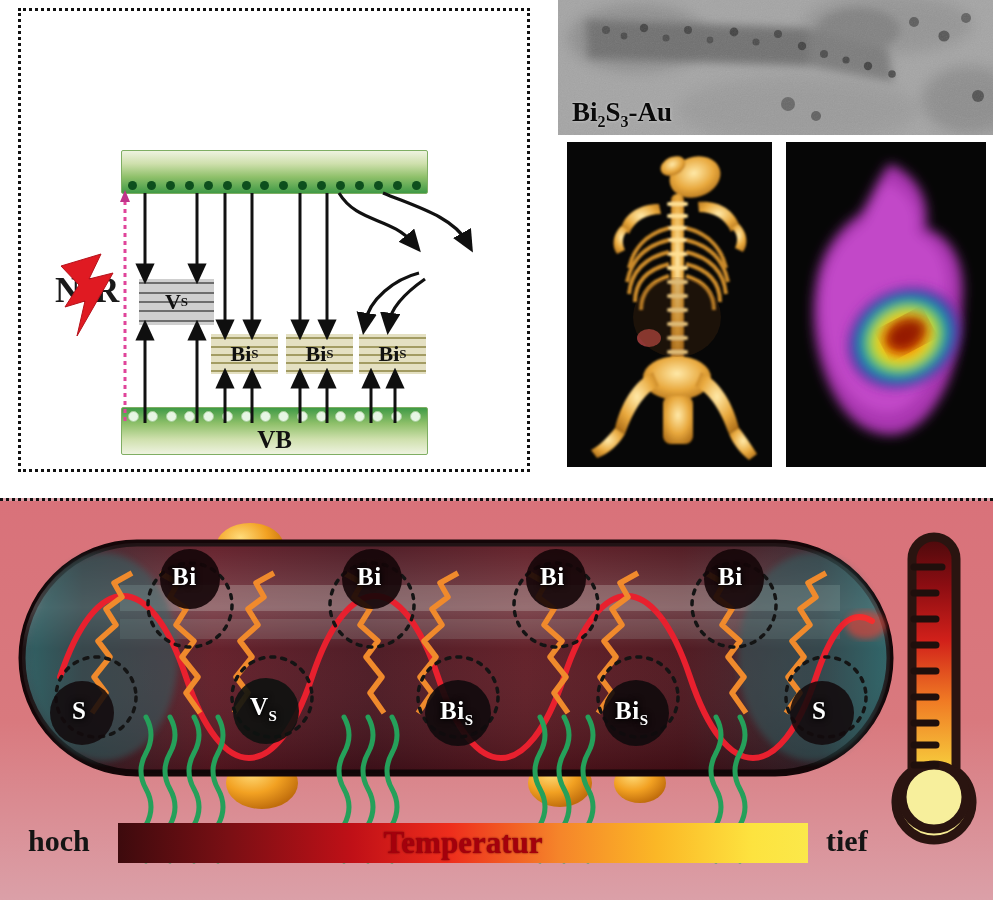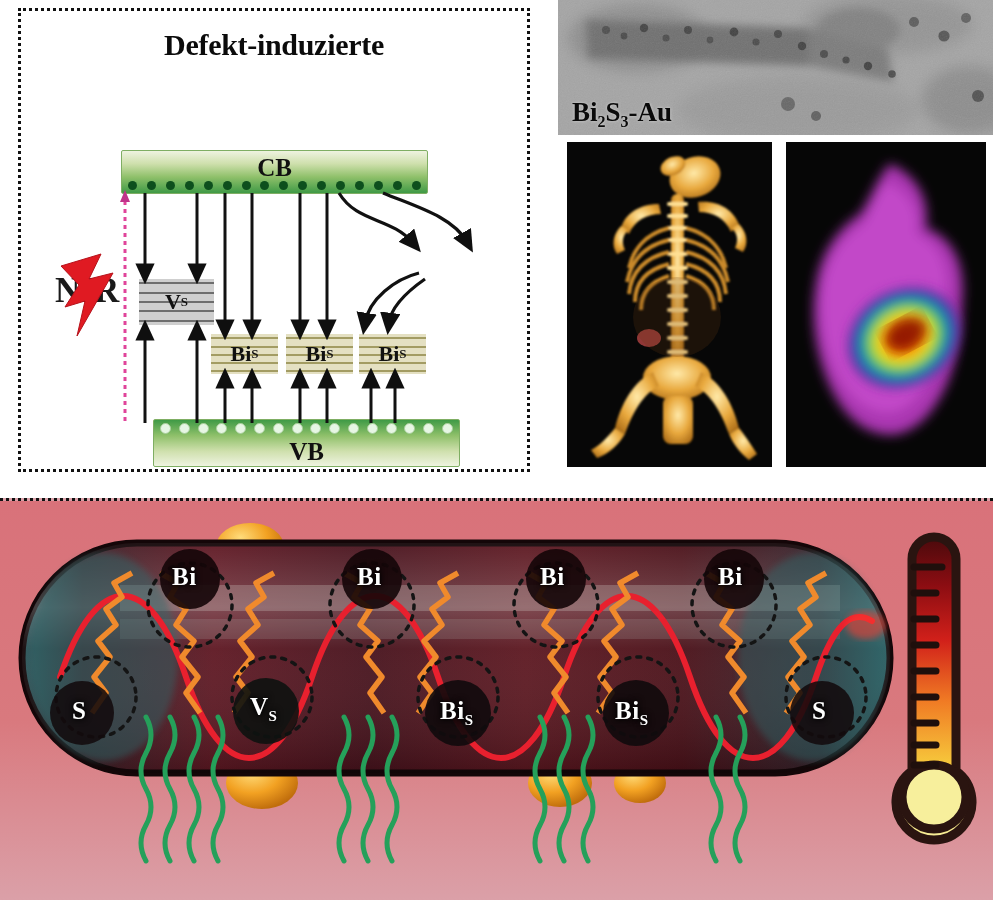--- a/index.html
+++ b/index.html
@@ -12,23 +12,23 @@
       border:3px dotted #111;background:#fff;box-sizing:border-box;}
   .scheme-title{position:absolute;left:0;top:16px;width:100%;text-align:center;
       font-family:"Liberation Serif",serif;font-weight:bold;font-size:30px;color:#0b0b0b;
       line-height:1.22;letter-spacing:-.3px;}
 
   
   .band{position:absolute;border-radius:2px;}
   .cb{left:100px;top:139px;width:305px;height:42px;
       background:linear-gradient(180deg,#eef3e0 0%,#cfe0ad 30%,#8fc06a 62%,#3f9a46 100%);
       border:1px solid #7fae63;}
-  .vb{left:100px;top:408px;width:305px;height:46px;
+  .vb{left:100px;top:396px;width:305px;height:46px;
       background:linear-gradient(180deg,#3f9a46 0%,#8fc06a 34%,#cfe0ad 68%,#eef3e0 100%);
-      border:1px solid #7fae63;margin-left:32px;}
+      border:1px solid #7fae63;}
   .band-label{position:absolute;width:100%;text-align:center;font-weight:bold;
       font-size:25px;color:#111;font-family:"Liberation Serif",serif;}
   .cb .band-label{top:3px;}
   .vb .band-label{bottom:0px;}
   .carriers{position:absolute;left:6px;width:293px;display:flex;justify-content:space-between;}
   .cb .carriers{bottom:3px;}
   .vb .carriers{top:3px;}
   .dot-e{width:9px;height:9px;border-radius:50%;background:#0d4f1d;}
   .dot-h{width:9px;height:9px;border-radius:50%;background:#e7f6e4;border:1px solid #a9cf9c;}
 
@@ -88,25 +88,23 @@
       color:#a4000c;font-family:"Liberation Serif",serif;text-shadow:0 0 2px #5a0006;}
 </style>
 </head>
 <body>
 
 <div class="page">
 
   <div class="scheme-box">
 
     <div class="scheme-title">
-      <div>Defekt-induzierte</div>
     </div>
 
     <div class="band cb">
-      <div class="band-label">CB</div>
       <div class="carriers" id="cb-carriers">
           <span class="dot-e"></span>
           <span class="dot-e"></span>
           <span class="dot-e"></span>
           <span class="dot-e"></span>
           <span class="dot-e"></span>
           <span class="dot-e"></span>
           <span class="dot-e"></span>
           <span class="dot-e"></span>
           <span class="dot-e"></span>
@@ -568,15 +566,21 @@
         <div class="atom-lbl" style="left: 172px; top: 62px;"><span>Bi</span></div>
         <div class="atom-lbl" style="left: 250px; top: 192px; font-family: Liberation Serif, serif;"><span>V</span><sub>S</sub></div>
         <div class="atom-lbl" style="left: 357px; top: 62px;"><span>Bi</span></div>
         <div class="atom-lbl" style="left: 440px; top: 196px;"><span>Bi</span><sub>S</sub></div>
         <div class="atom-lbl" style="left: 540px; top: 62px;"><span>Bi</span></div>
         <div class="atom-lbl" style="left: 615px; top: 196px;"><span>Bi</span><sub>S</sub></div>
         <div class="atom-lbl" style="left: 718px; top: 62px;"><span>Bi</span></div>
         <div class="atom-lbl" style="left: 812px; top: 196px;"><span>S</span></div>
       </div>
 
+    <div class="scale-row">
+      <div class="scale-hoch">hoch</div>
+      <div class="scale-bar"></div>
+      <div class="scale-word">Temperatur</div>
+      <div class="scale-tief">tief</div>
+    </div>
   </div>
 
 </div>
 
 </body></html>

